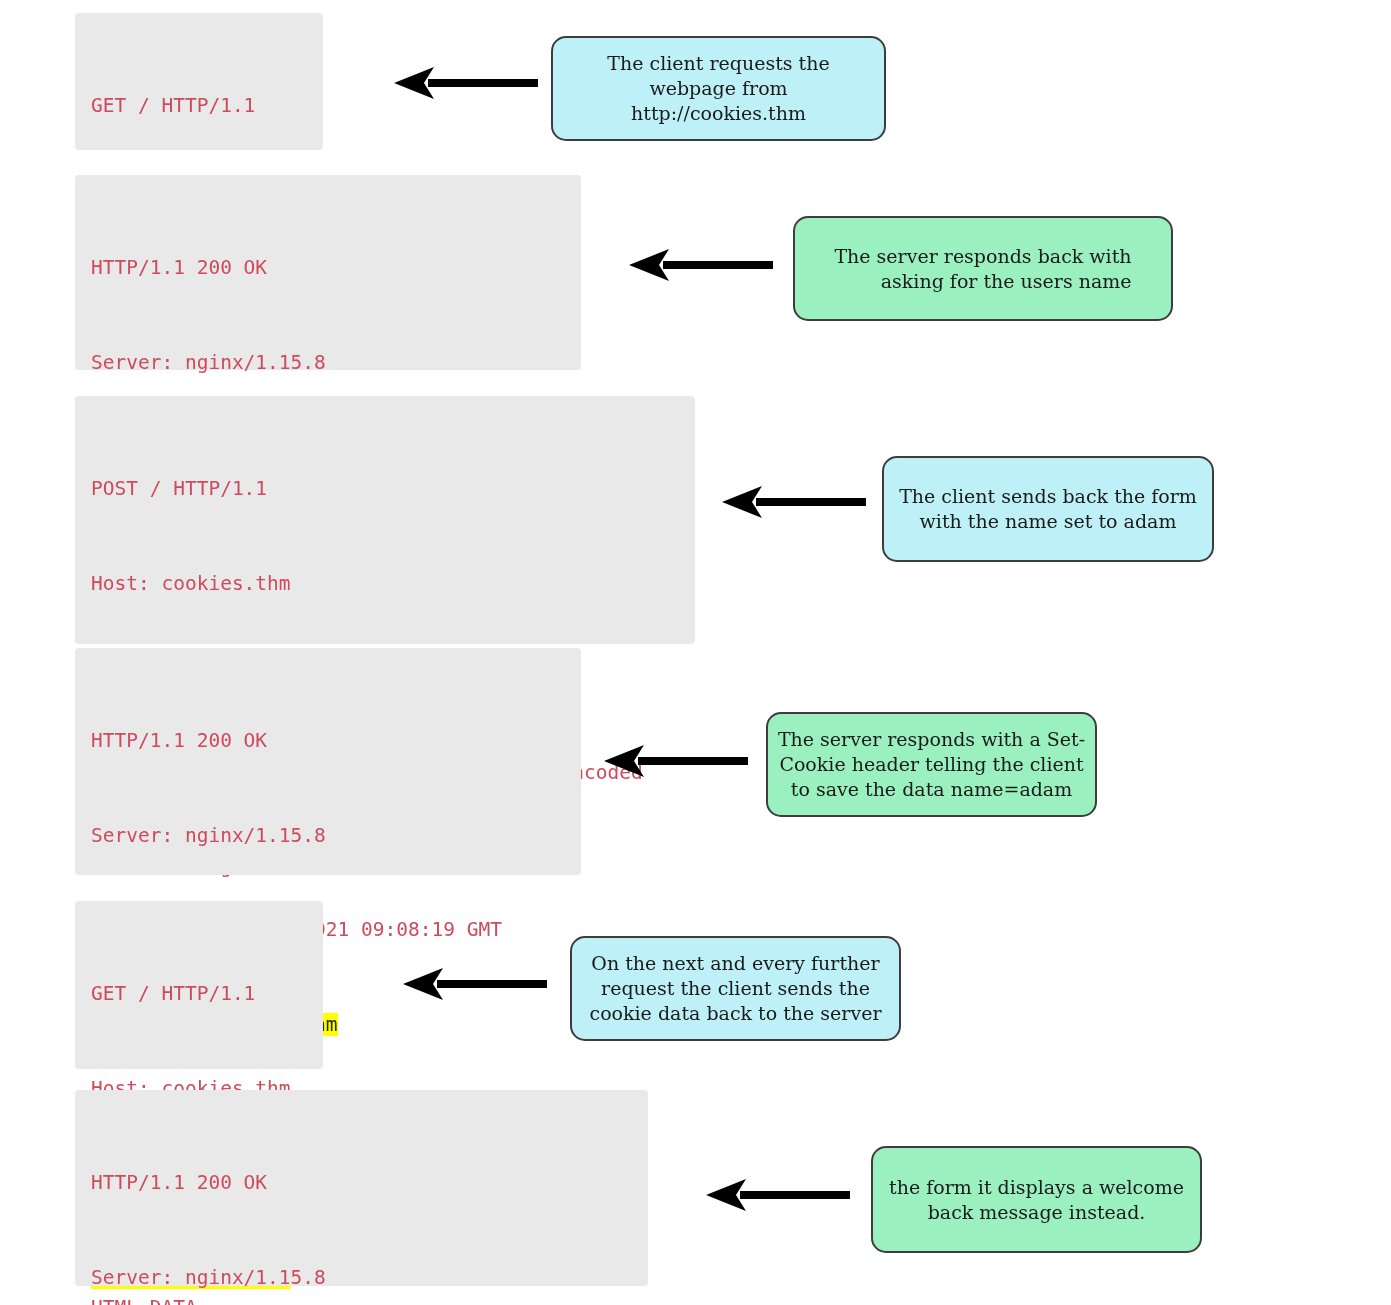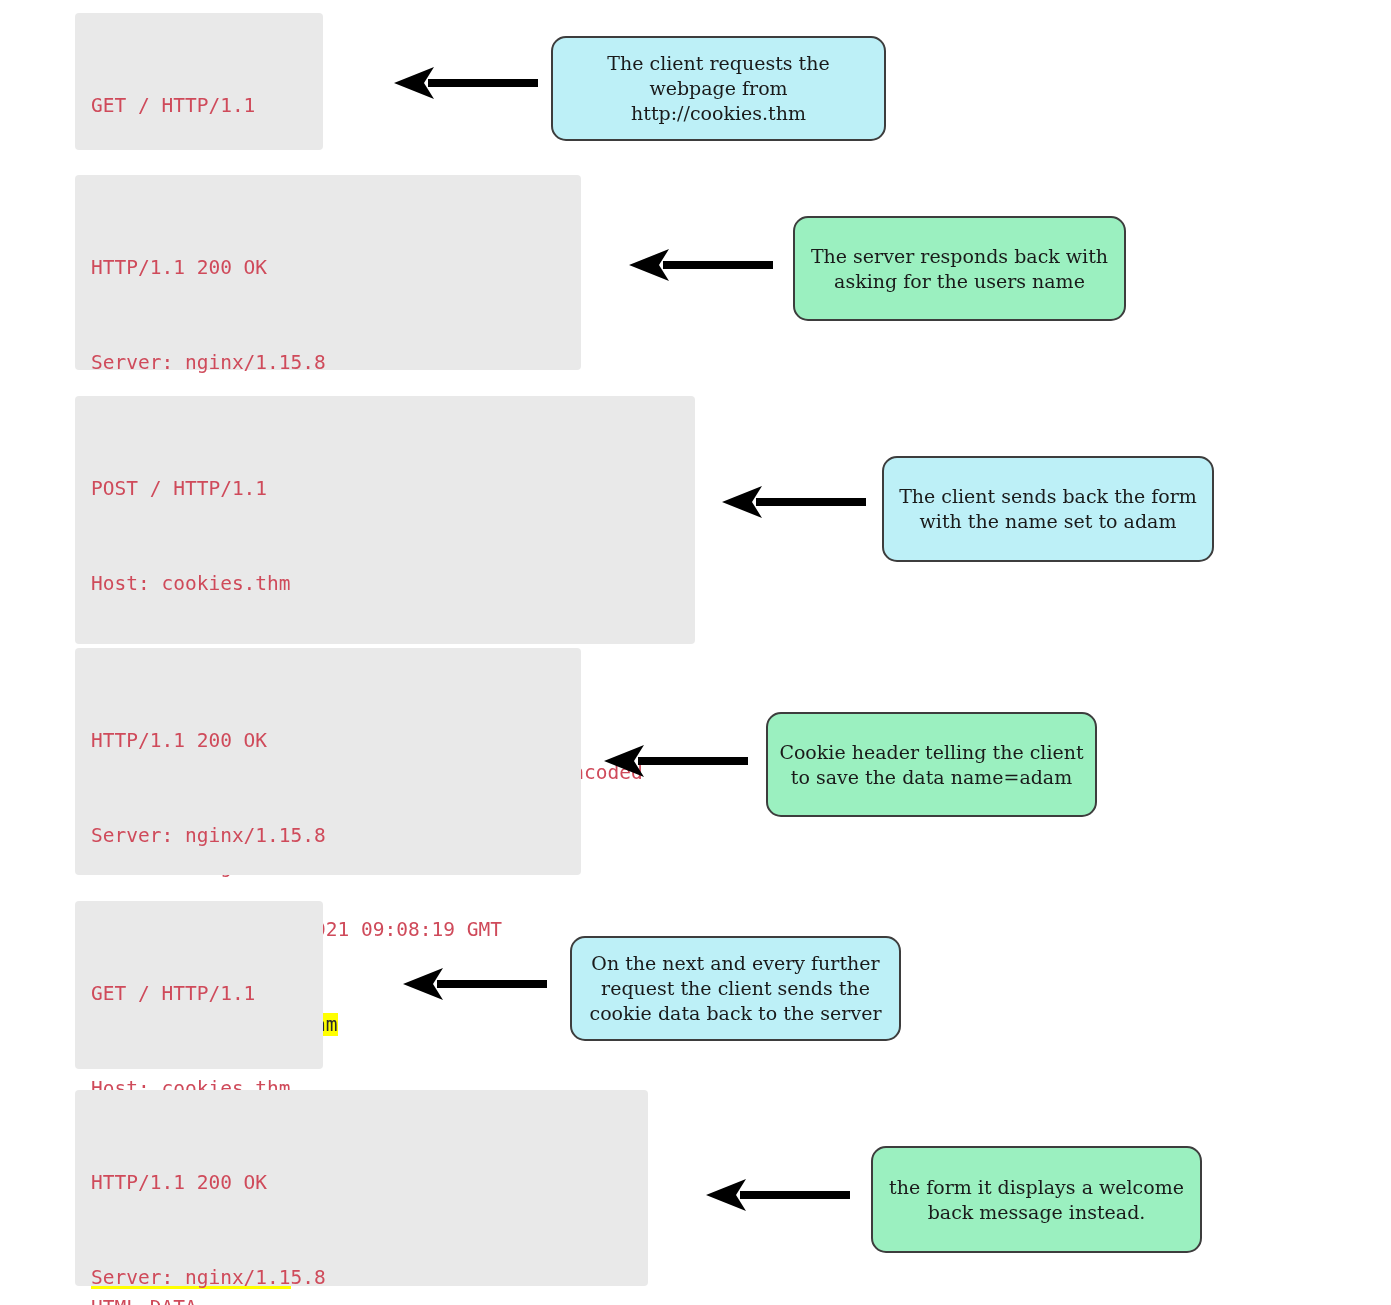--- a/index.html
+++ b/index.html
@@ -101,21 +101,21 @@
   <span class="code-line">HTML DATA.....</span>
 </div>
 
 <div class="arrow" style="left:623px; top:248px;">
   <svg width="152" height="34" viewBox="0 0 152 34" aria-hidden="true">
     <path d="M6 17 L46 1 L36 17 L46 33 Z" fill="#000000"></path>
     <rect x="40" y="13" width="110" height="8" fill="#000000"></rect>
   </svg>
 </div>
 
-<div class="bubble green" style="left:793px; top:216px; width:333px; height:105px;">
+<div class="bubble green" style="left:793px; top:216px; width:380px; height:105px;text-align:right;">
   <span>
     <span>The server responds back with</span>
     <span>asking for the users name</span>
   </span>
 </div>
 
 <div class="code-block" style="left:75px; top:396px; width:620px; height:248px;">
   <span class="code-line">POST / HTTP/1.1</span>
   <span class="code-line">Host: cookies.thm</span>
   <span class="code-line">User-Agent: xxxx</span>
@@ -151,20 +151,21 @@
 
 <div class="arrow" style="left:598px; top:744px;">
   <svg width="152" height="34" viewBox="0 0 152 34" aria-hidden="true">
     <path d="M6 17 L46 1 L36 17 L46 33 Z" fill="#000000"></path>
     <rect x="40" y="13" width="110" height="8" fill="#000000"></rect>
   </svg>
 </div>
 
 <div class="bubble green" style="left:766px; top:712px; width:331px; height:105px;">
   <span>
+    <span>The server responds with a Set-</span>
     <span>Cookie header telling the client</span>
     <span>to save the data name=adam</span>
   </span>
 </div>
 
 <div class="code-block" style="left:75px; top:901px; width:248px; height:168px;">
   <span class="code-line">GET / HTTP/1.1</span>
   <span class="code-line">Host: cookies.thm</span>
   <span class="code-line">User-Agent: xxxx</span>
   <span class="code-line"><span class="hl">Cookie: name=adam</span></span>

